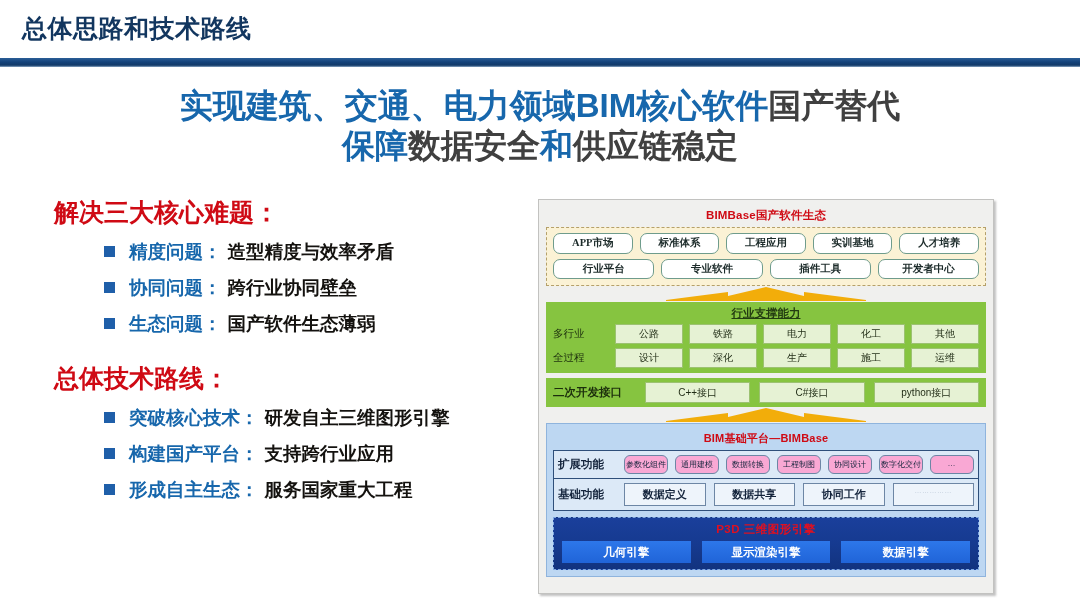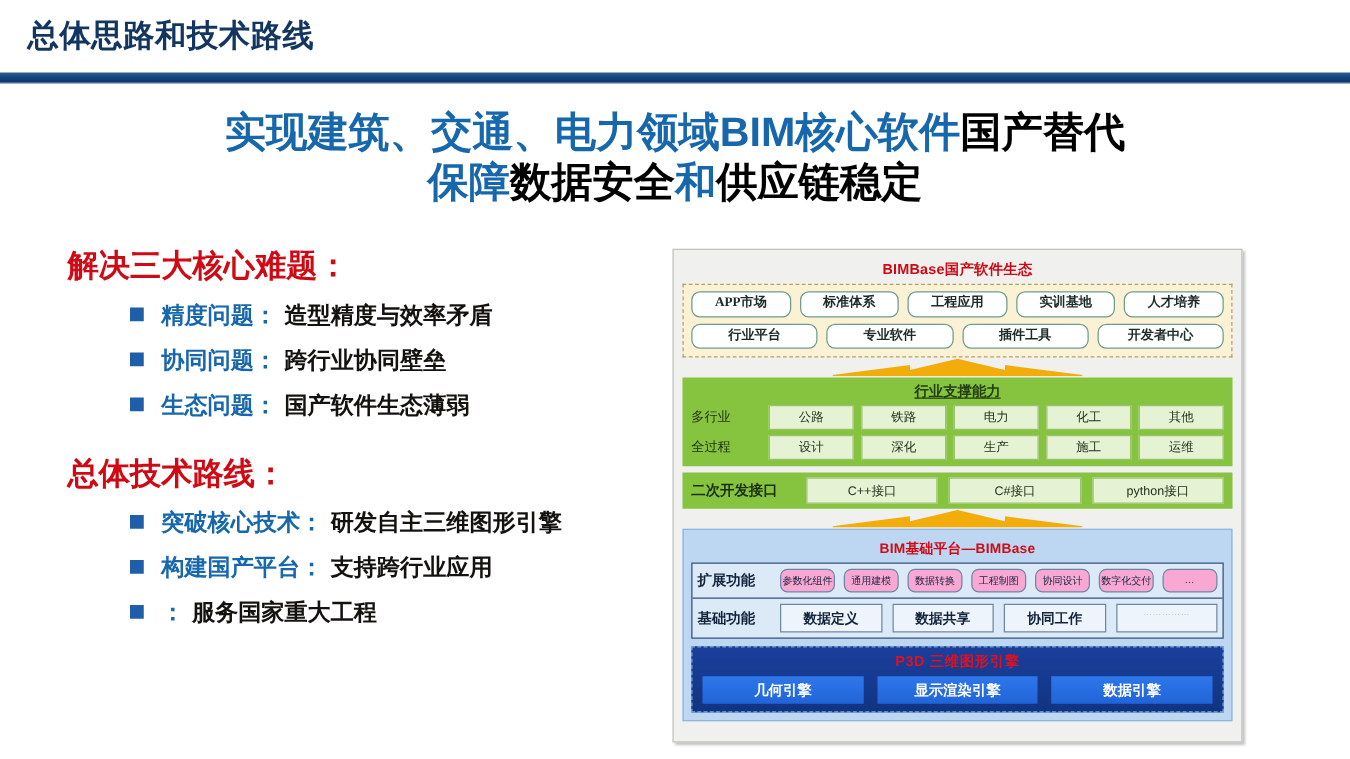--- a/index.html
+++ b/index.html
@@ -28,21 +28,21 @@
   
   .main-heading {
     position: absolute; left: 0; top: 86px; width: 1080px;
     text-align: center; line-height: 1.22;
   }
   .main-heading .hl {
     display: block; font-size: 33px; font-weight: bold;
     white-space: nowrap;
   }
   .seg-blue { color: #1767ac; }
-  .seg-red  { color: #000000; }
+  .seg-red  { color: #404040; }
 
   
   .left-col { position: absolute; left: 0; top: 196px; width: 530px; }
   .sec-title {
     font-size: 25px; font-weight: bold; color: #cf0a14;
     margin-left: 54px; white-space: nowrap;
   }
   .sec-title.t2 { margin-top: 26px; }
   .bullets { margin-top: 10px; margin-left: 104px; }
   .bullet-row {
@@ -238,20 +238,21 @@
         <span class="bullet-val">研发自主三维图形引擎</span>
       </div>
       <div class="bullet-row">
         <span class="bullet-marker"></span>
         <span class="bullet-key">构建国产平台</span>
         <span class="bullet-sep">：</span>
         <span class="bullet-val">支持跨行业应用</span>
       </div>
       <div class="bullet-row">
         <span class="bullet-marker"></span>
+        <span class="bullet-key">形成自主生态</span>
         <span class="bullet-sep">：</span>
         <span class="bullet-val">服务国家重大工程</span>
       </div>
     </div>
   </div>
 
   <div class="diagram">
 
     <div class="dg-title">BIMBase国产软件生态</div>
     <div class="eco-box">

